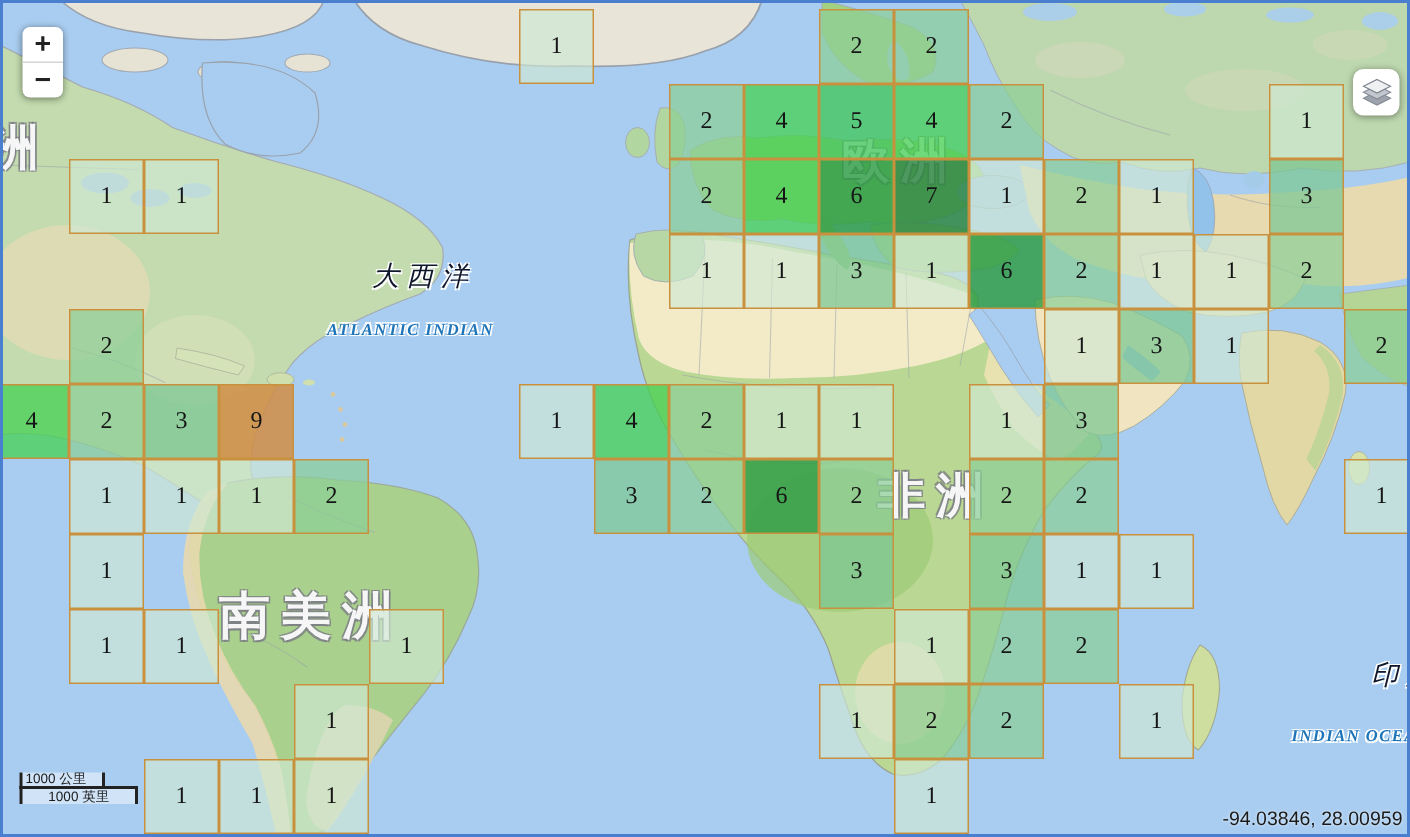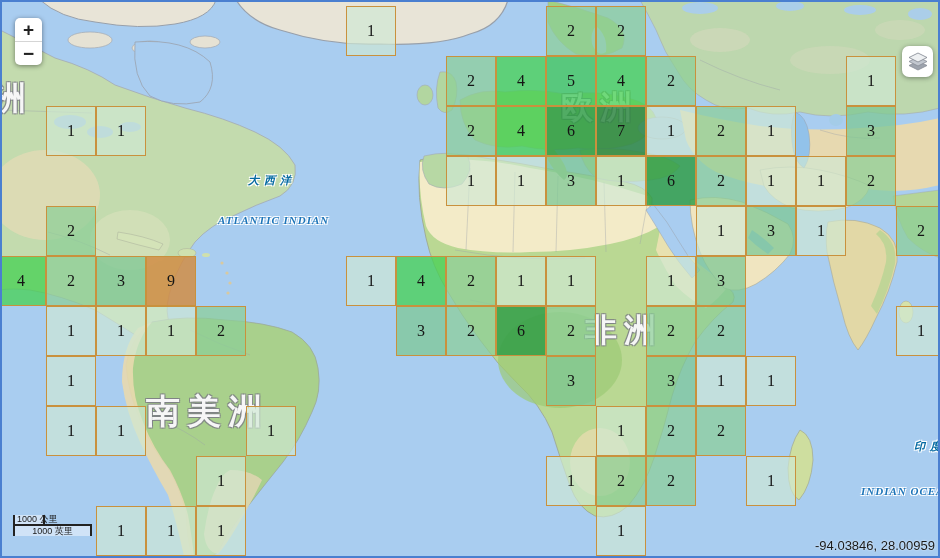--- a/index.html
+++ b/index.html
@@ -12,21 +12,21 @@
   .map-svg{position:absolute;left:0;top:0;z-index:0;}
   
   .lbl{position:absolute;z-index:1;white-space:nowrap;line-height:1;pointer-events:none;}
   .lbl-continent{
     color:rgba(255,255,255,.93);font-weight:bold;font-size:32px;letter-spacing:7px;
     font-family:"DejaVu Sans",sans-serif;
     text-shadow:1px 1px 0 rgba(125,128,132,.8),-1px -1px 0 rgba(125,128,132,.8),
                 1px -1px 0 rgba(125,128,132,.8),-1px 1px 0 rgba(125,128,132,.8);
   }
   .lbl-ocean-cn{
-    color:#0369a1;font-style:italic;font-weight:bold;font-size:11px;letter-spacing:5px;
+    color:#0f172a;font-style:italic;font-weight:normal;font-size:18px;letter-spacing:5px;
     text-shadow:1px 1px 0 #fff,-1px -1px 0 #fff,1px -1px 0 #fff,-1px 1px 0 #fff;
   }
   .lbl-ocean-en{
     color:#1d74b8;font-style:italic;font-weight:bold;font-size:11px;letter-spacing:1px;
     font-family:"Liberation Serif","DejaVu Serif",serif;
     text-shadow:1px 1px 0 #fff,-1px -1px 0 #fff,1px -1px 0 #fff,-1px 1px 0 #fff;
   }
   
   .grid-cell{
     position:absolute;z-index:2;box-sizing:border-box;border:1px solid #c9913d;
@@ -47,21 +47,21 @@
     font-size:19px;font-weight:bold;color:#222;text-decoration:none;cursor:pointer;
   }
   .zoom-ctl a:first-child{border-bottom:1px solid #d5d5d5;}
   .layers-ctl{
     position:absolute;left:902px;top:46px;width:31px;height:31px;z-index:10;
     background:#fff;border-radius:7px;box-shadow:0 1px 5px rgba(0,0,0,.4);
     display:flex;align-items:center;justify-content:center;cursor:pointer;
   }
   .scale-ctl{position:absolute;left:13px;top:515px;z-index:10;font-size:9px;color:#1a1a1a;}
   .scale-km{
-    box-sizing:border-box;width:32px;height:11px;
+    box-sizing:border-box;width:57px;height:11px;
     border:2px solid #222;border-top:none;background:rgba(255,255,255,.45);
     padding:0 2px;line-height:9px;white-space:nowrap;
   }
   .scale-mi{
     box-sizing:border-box;width:79px;height:12px;margin-top:-2px;
     border:2px solid #222;border-bottom:none;background:rgba(255,255,255,.45);
     padding:0 6px;line-height:11px;text-align:center;white-space:nowrap;
   }
   .coords{
     position:absolute;right:5px;top:538px;z-index:10;font-size:13px;color:#1a1a1a;

